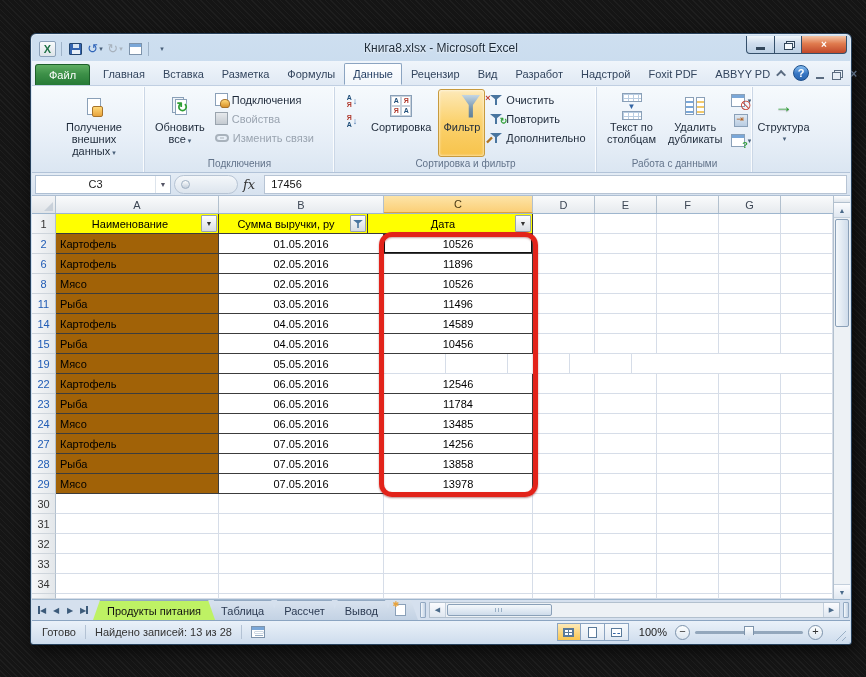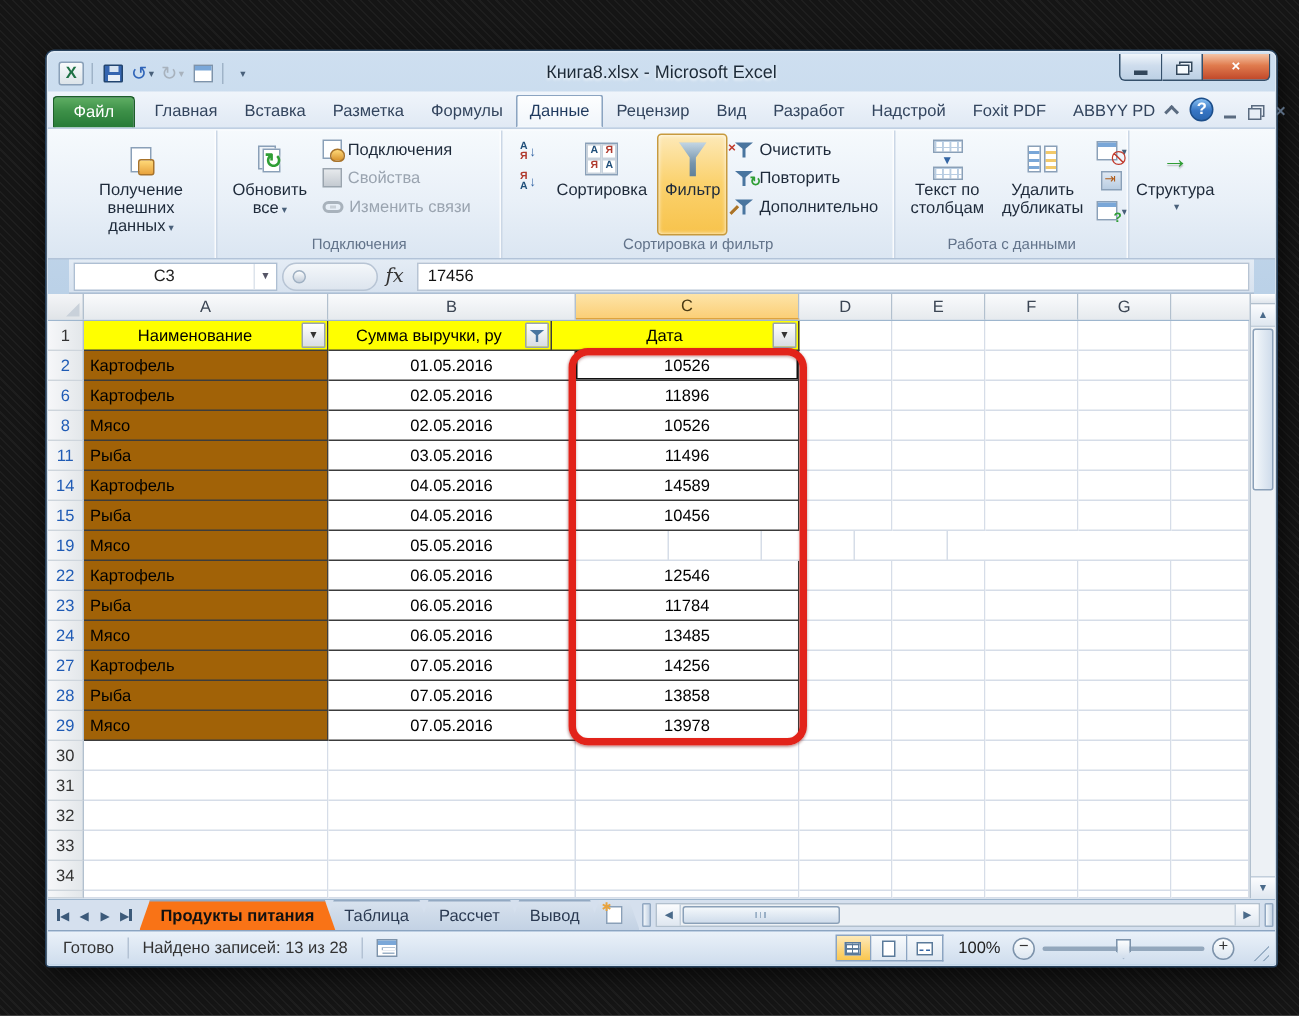--- a/index.html
+++ b/index.html
@@ -71,21 +71,21 @@
   .ribbon { height:87px; flex:none; margin:0 1px; display:flex; align-items:stretch;
     background:linear-gradient(#f6fafd,#e9f0f8 55%,#dbe6f2); border-bottom:1px solid #b2c3d8; padding:1px 0 0; }
   .rgroup { display:flex; flex-direction:column; position:relative; }
   .rgroup + .rgroup { border-left:1px solid #cbd7e6; box-shadow:-1px 0 0 rgba(255,255,255,.8); }
   .rbody { flex:1; display:flex; align-items:stretch; padding:2px 5px 0; gap:2px; }
   .rlabel { height:15px; text-align:center; font-size:10px; color:#62738a; line-height:13px; flex:none; }
   .bigbtn { display:flex; flex-direction:column; align-items:center; justify-content:flex-start;
     padding:4px 5px 1px; border-radius:3px; font-size:11px; color:#1e2a3a; line-height:12px; text-align:center; }
   .bigbtn .bicon { height:26px; display:flex; align-items:center; justify-content:center; margin-bottom:2px; }
   .bigbtn.active { background:linear-gradient(#fde9b8,#fbd26e 48%,#f7c34c);
-    border:1px solid #c79a3e; padding:3px 4px 0; box-shadow:inset 0 0 3px rgba(255,255,255,.9); }
+    border:1px solid #c79a3e; padding:3px 4px 0; box-shadow:inset 0 0 3px rgba(255,255,255,.9);align-items:flex-end; }
   .drop { font-size:7px; color:#49607a; margin-left:2px; }
   .stackcol { display:flex; flex-direction:column; justify-content:flex-start; gap:2px; padding-top:2px; }
   .stackitem { display:flex; align-items:center; gap:4px; font-size:11px; color:#1e2a3a; height:17px; padding:0 3px; white-space:nowrap; }
   .stackitem.disabled { color:#9aa4b0; }
   .minicol { display:flex; flex-direction:column; gap:3px; padding:3px 2px 0; }
   .minibtn { width:20px; height:17px; display:flex; align-items:center; justify-content:center; gap:1px; }
   
   .ic-sheet { position:relative; width:14px; height:17px; background:#fff; border:1px solid #8aa0b8; }
   .ic-sheet::after { content:""; position:absolute; right:-3px; bottom:-3px; width:9px; height:9px;
     background:linear-gradient(#ffd978,#e8a33d); border:1px solid #a8732a; border-radius:2px; }
@@ -125,21 +125,21 @@
     background:repeating-linear-gradient(#ffffff 0 3px, #7aa7d8 3px 5px); }
   .ic-dup .c2 { background:repeating-linear-gradient(#ffffff 0 3px, #f2c96a 3px 5px); }
   .ic-dv { position:relative; width:14px; height:13px; background:#fff; border:1px solid #8aa0b8; }
   .ic-dv::before { content:""; position:absolute; left:0; top:0; right:0; height:3px; background:#7aa7d8; }
   .ic-dv .m { position:absolute; right:-4px; bottom:-4px; font-size:9px; font-weight:bold; line-height:9px; }
   .ic-dv .m.red { color:#c0392b; } .ic-dv .m.grn { color:#2f9e35; }
   .ic-cons { width:14px; height:13px; background:linear-gradient(#dfe8f2,#b9cde2); border:1px solid #8aa0b8; position:relative; }
   .ic-cons::after { content:"⇥"; position:absolute; left:1px; top:-1px; font-size:9px; color:#b05c1a; }
   .ic-struct { color:#2f9e35; font-size:18px; font-weight:bold; line-height:18px; text-shadow:0 1px 1px rgba(0,0,0,.25); }
   
-  .fbar { height:23px; flex:none; margin:0 15px; display:flex; align-items:center;
+  .fbar { height:23px; flex:none; margin:0 1px; display:flex; align-items:center;
     background:linear-gradient(#e4ecf5,#d7e2ef); border-bottom:1px solid #aebfd3; padding:1px 3px; gap:3px; }
   .namebox { width:136px; height:19px; background:#fff; border:1px solid #aebfd3; font-size:11px; color:#222;
     display:flex; align-items:center; }
   .namebox .nb-val { flex:1; text-align:center; }
   .nb-arrow { width:15px; align-self:stretch; border-left:1px solid #dde4ec; color:#556; font-size:7px;
     display:flex; align-items:center; justify-content:center; }
   .fxpill { width:64px; height:19px; border-radius:10px; border:1px solid #b7c4d4;
     background:linear-gradient(#f4f7fa,#dde5ee); display:flex; align-items:center; padding:0 6px; }
   .fxdot { width:9px; height:9px; border-radius:50%; background:linear-gradient(#fdfefe,#c3cedb); border:1px solid #9fb0c2; }
   .fxsym { font-family:"DejaVu Serif", serif; font-style:italic; font-size:13px; color:#333; padding:0 6px 0 2px; }
@@ -188,21 +188,21 @@
   
   .sheetrow { height:21px; flex:none; margin:0 1px; background:#d5e0ee; border-top:1px solid #9eb6ce;
     display:flex; align-items:stretch; padding-left:3px; overflow:hidden; }
   .snav { width:14px; flex:none; display:flex; align-items:center; justify-content:center;
     color:#3c5a7a; font-size:8px; gap:0; }
   .snav .b { width:2px; height:8px; background:#3c5a7a; }
   .stab { position:relative; display:flex; align-items:center; padding:0 14px; font-size:11px; color:#2b3a52;
     background:linear-gradient(#d8e2ee,#c3d2e4); clip-path:polygon(7px 0, calc(100% - 7px) 0, 100% 100%, 0 100%);
     margin-left:-8px; border-top:1px solid #93a9c2; }
   .stab:first-of-type { margin-left:2px; }
-  .stab.active { background:#f97316; font-weight:bold; color:#111; z-index:2; }
+  .stab.active { background:#bef264; font-weight:normal; color:#111; z-index:2; }
   .plustab { width:34px; flex:none; display:flex; align-items:center; justify-content:center;
     background:linear-gradient(#d8e2ee,#c3d2e4); clip-path:polygon(7px 0, calc(100% - 7px) 0, 100% 100%, 0 100%); margin-left:-8px; }
   .ic-newsheet { position:relative; width:11px; height:12px; background:#fff; border:1px solid #8aa0b8; }
   .ic-newsheet::after { content:"✱"; position:absolute; left:-4px; top:-5px; color:#e8a33d; font-size:8px; }
   .tabsplit { width:6px; flex:none; margin:2px 2px; background:linear-gradient(90deg,#f4f8fb,#c3d2e4);
     border:1px solid #93a9c2; border-radius:1px; }
   .hscroll { flex:1; display:flex; align-items:stretch; background:#edf1f5; border:1px solid #b2c0ce; margin:2px 1px; }
   .hs-btn { width:16px; flex:none; display:flex; align-items:center; justify-content:center; font-size:7px; color:#4a6a8a;
     background:linear-gradient(#fbfcfe,#dfe7f0); }
   .hs-btn.l { border-right:1px solid #c3cfdc; } .hs-btn.r { border-left:1px solid #c3cfdc; margin-left:auto; }

